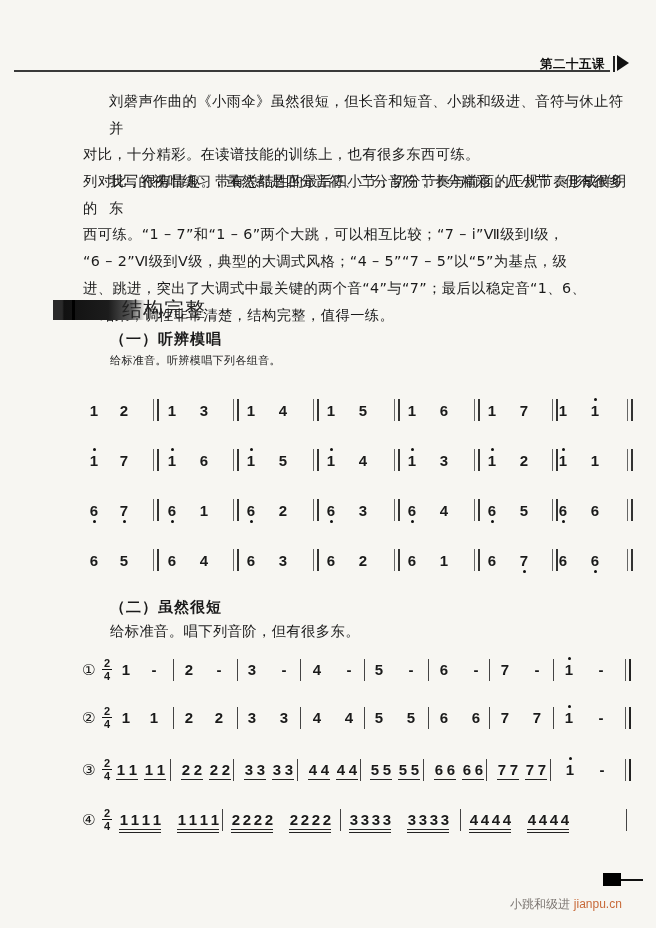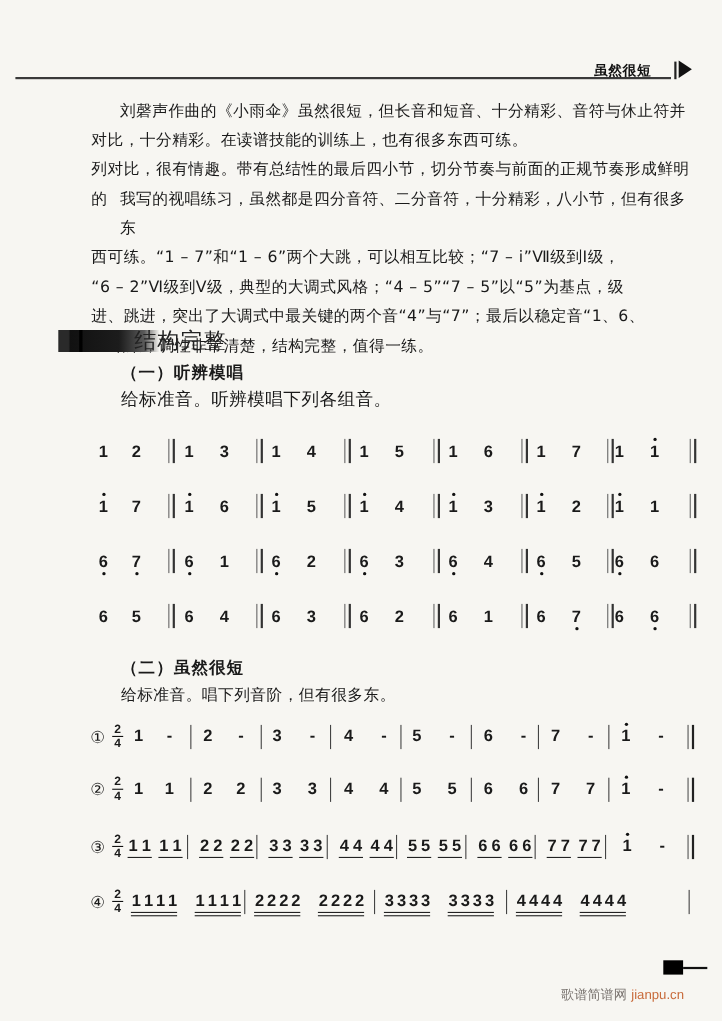--- a/index.html
+++ b/index.html
@@ -20,21 +20,21 @@
   
   .para { left: 83px; width: 550px; font-size: 14.3px; line-height: 26.7px; letter-spacing: 0.4px; }
 
   
   .sec-bar { left: 53px; top: 300px; width: 92px; height: 20px; background: linear-gradient(90deg, #2a2a2a 0%, #2a2a2a 10%, #111 12%, #1c1c1c 60%, #5a5a5a 85%, rgba(120,120,120,0) 100%); }
   .sec-bar-notch { left: 72px; top: 300px; width: 3px; height: 20px; background: #000; }
   .sec-title { left: 122px; top: 296px; font-size: 20px; color: #222; letter-spacing: 1px; }
 
   .sub-title { font-weight: bold; font-size: 15px; letter-spacing: 1px; }
   .sub1 { left: 110px; top: 330px; }
-  .inst1 { left: 110px; top: 353px; font-size: 16px; letter-spacing: 0.4px; }
+  .inst1 { left: 110px; top: 353px; font-size: 11px; letter-spacing: 0.4px; }
   .sub2 { left: 110px; top: 598px; }
   .inst2 { left: 110px; top: 622px; font-size: 14.3px; letter-spacing: 0.4px; }
 
   
   .note { position: absolute; font-family: "Liberation Sans", sans-serif; font-weight: bold; font-size: 15px; line-height: 16px; width: 12px; text-align: center; }
   .dot-above::before { content: ""; position: absolute; left: 4.5px; top: -5px; width: 3px; height: 3px; border-radius: 50%; background: #111; }
   .dot-below::after  { content: ""; position: absolute; left: 4.5px; top: 17px; width: 3px; height: 3px; border-radius: 50%; background: #111; }
   .bar { position: absolute; width: 0; height: 22px; border-left: 1.3px solid #444; }
   .bar.dbl { width: 3px; border-right: 2px solid #333; border-left: 1px solid #666; }
   .bar.final { width: 3px; border-left: 1px solid #555; border-right: 2.5px solid #222; }
@@ -48,26 +48,26 @@
   
   .pg-box { left: 603px; top: 873px; width: 18px; height: 13px; background: #000; }
   .pg-line { left: 621px; top: 879px; width: 22px; height: 1.5px; background: #111; }
   .wm { left: 510px; top: 896px; font-size: 12px; color: #7a7470; }
   .wm .url { color: #c86a3a; font-family: "Liberation Sans", sans-serif; }
 </style>
 </head>
 <body>
 
 <div class="abs header-rule"></div>
-<div class="abs header-title">虽然很短</div>
+<div class="abs header-title">第二十五课</div>
 <div class="abs header-sep"></div>
 <div class="abs header-arrow"></div>
 
 <div class="abs para" style="top:88px;">
-  <div style="padding-left:26px;">刘磬声作曲的《小雨伞》虽然很短，但长音和短音、十分精彩、音符与休止符并</div>
+  <div style="padding-left:26px;">刘磬声作曲的《小雨伞》虽然很短，但长音和短音、小跳和级进、音符与休止符并</div>
   <div>对比，十分精彩。在读谱技能的训练上，也有很多东西可练。</div>
   <div>列对比，很有情趣。带有总结性的最后四小节，切分节奏与前面的正规节奏形成鲜明的</div>
 </div>
 
 <div class="abs para" style="top:168px;">
   <div style="padding-left:26px;">我写的视唱练习，虽然都是四分音符、二分音符，十分精彩，八小节，但有很多东</div>
   <div>西可练。“1 – 7”和“1 – 6”两个大跳，可以相互比较；“7 – i”Ⅶ级到Ⅰ级，</div>
   <div>“6 – 2”Ⅵ级到Ⅴ级，典型的大调式风格；“4 – 5”“7 – 5”以“5”为基点，级</div>
   <div>进、跳进，突出了大调式中最关键的两个音“4”与“7”；最后以稳定音“1、6、</div>
   <div>1”结束，调性非常清楚，结构完整，值得一练。</div>
@@ -339,15 +339,15 @@
     <div class="ul" style="left: 527px; top: 832px; width: 42px;"></div>
     <div class="bar" style="left: 222px; top: 809px;"></div>
     <div class="bar" style="left: 340px; top: 809px;"></div>
     <div class="bar" style="left: 460px; top: 809px;"></div>
     <div class="bar" style="left: 626px; top: 809px;"></div>
   </div>
 
 <div class="abs pg-box"></div>
 <div class="abs pg-line"></div>
 <div class="abs wm">
-  <span>歌谱简谱网</span>
+  <span>小跳和级进</span>
   <span class="url">jianpu.cn</span>
 </div>
 
 </body></html>

